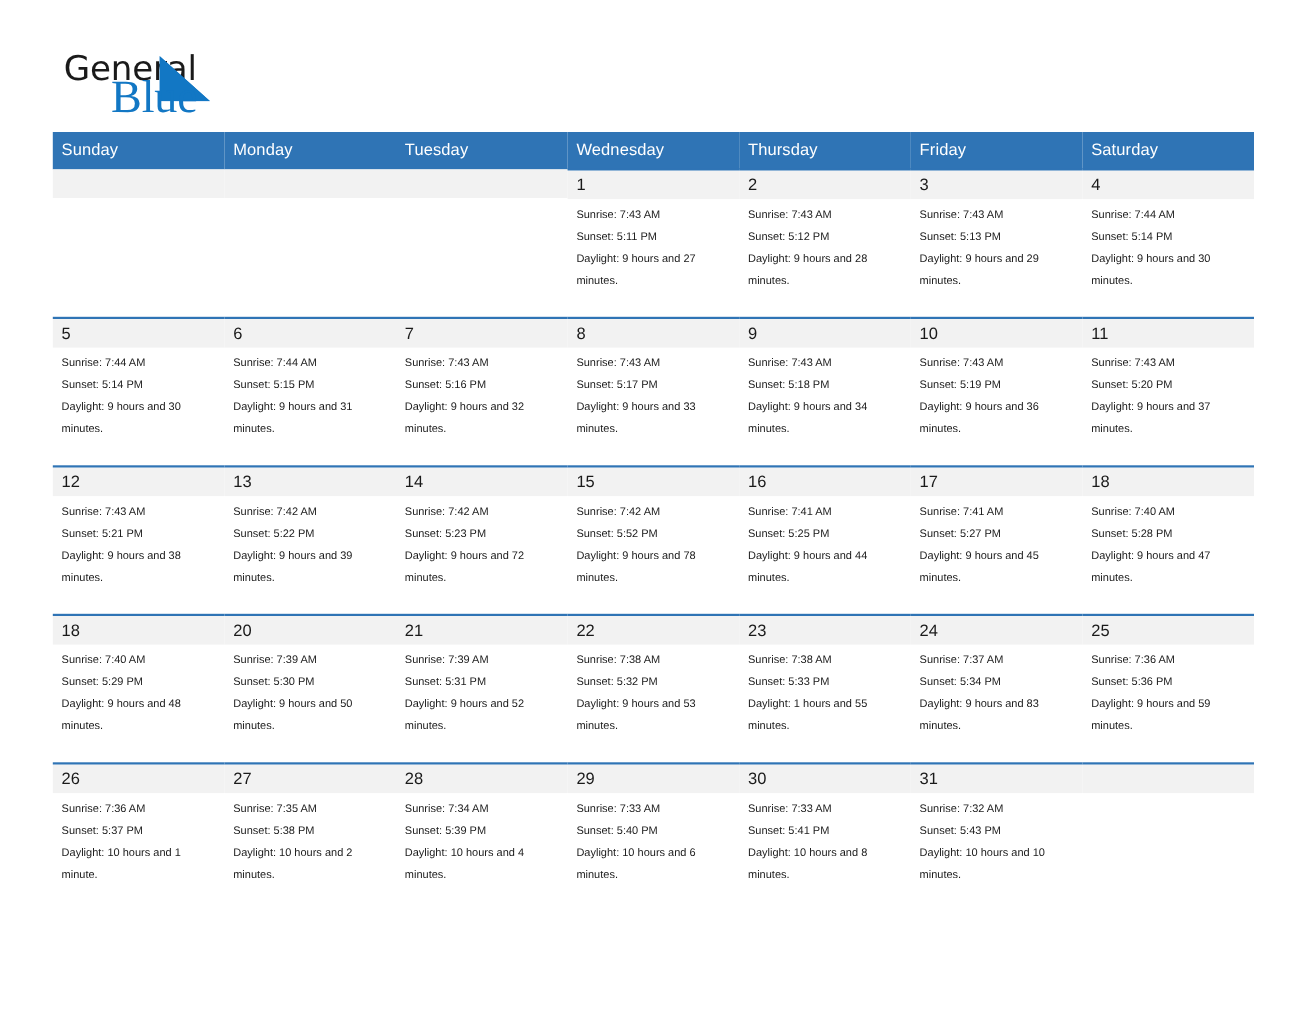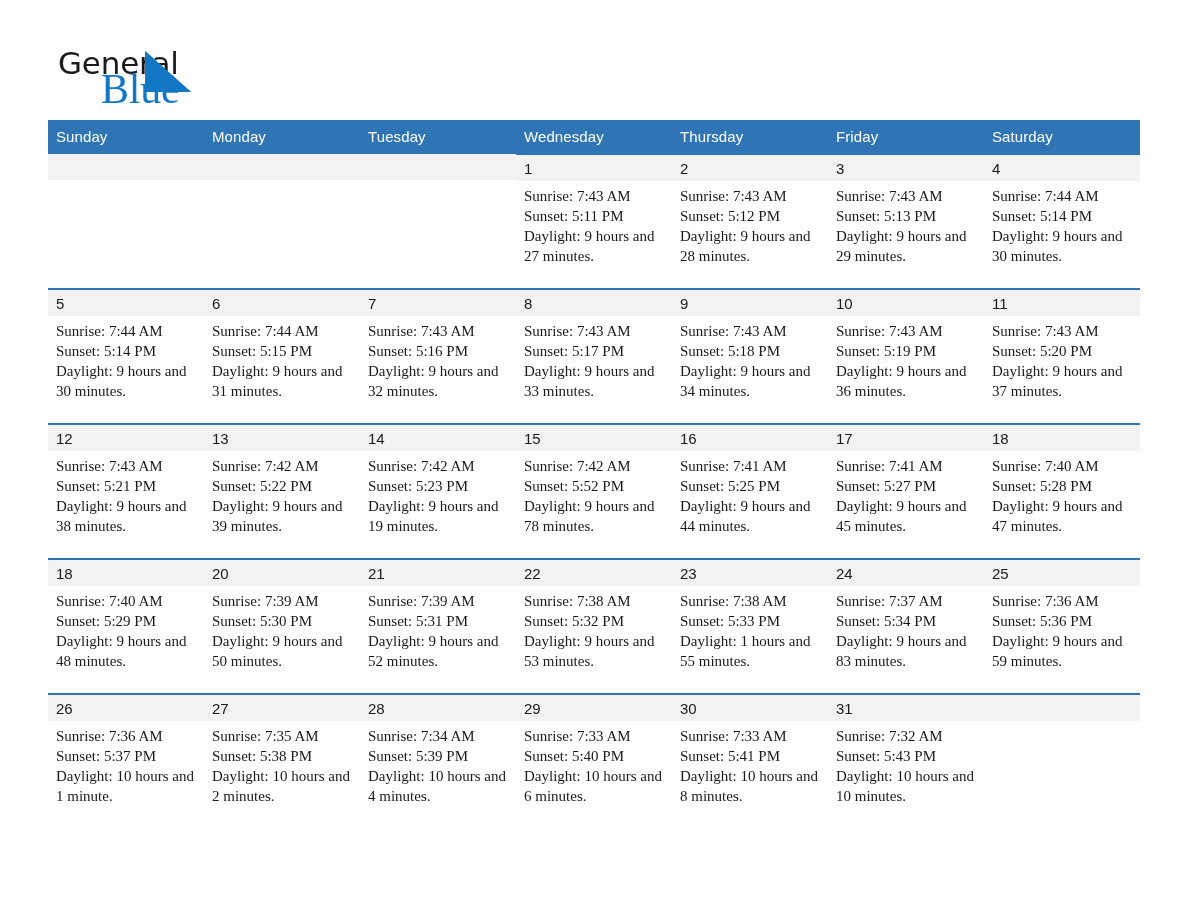--- a/index.html
+++ b/index.html
@@ -124,24 +124,23 @@
     padding: 3px 0 0 8px;
     font-size: 15px;
     color: #1a1a1a;
     line-height: 21px;
   }
   .daynum-band.blank {
     background: #f2f2f2;
   }
   .cell-body {
     padding: 5px 7px 0 8px;
-    font-size: 15px;
+    font-size: 10px;
     line-height: 20px;
     color: #1a1a1a;
-    font-family: Liberation Serif, serif;
   }
   .cell-body div {
     white-space: pre-line;
   }
   .info-line {
     display: block;
   }
 </style>
 </head>
 <body>
@@ -329,21 +328,21 @@
                 <div class="info-line">Daylight: 9 hours and 39 minutes.</div>
               </div>
             </div>
           </td>
           <td>
             <div class="cell-inner">
               <div class="daynum-band">14</div>
               <div class="cell-body">
                 <div class="info-line">Sunrise: 7:42 AM</div>
                 <div class="info-line">Sunset: 5:23 PM</div>
-                <div class="info-line">Daylight: 9 hours and 19 minutes.</div>
+                <div class="info-line">Daylight: 9 hours and 72 minutes.</div>
               </div>
             </div>
           </td>
           <td>
             <div class="cell-inner">
               <div class="daynum-band">15</div>
               <div class="cell-body">
                 <div class="info-line">Sunrise: 7:42 AM</div>
                 <div class="info-line">Sunset: 5:52 PM</div>
                 <div class="info-line">Daylight: 9 hours and 78 minutes.</div>

